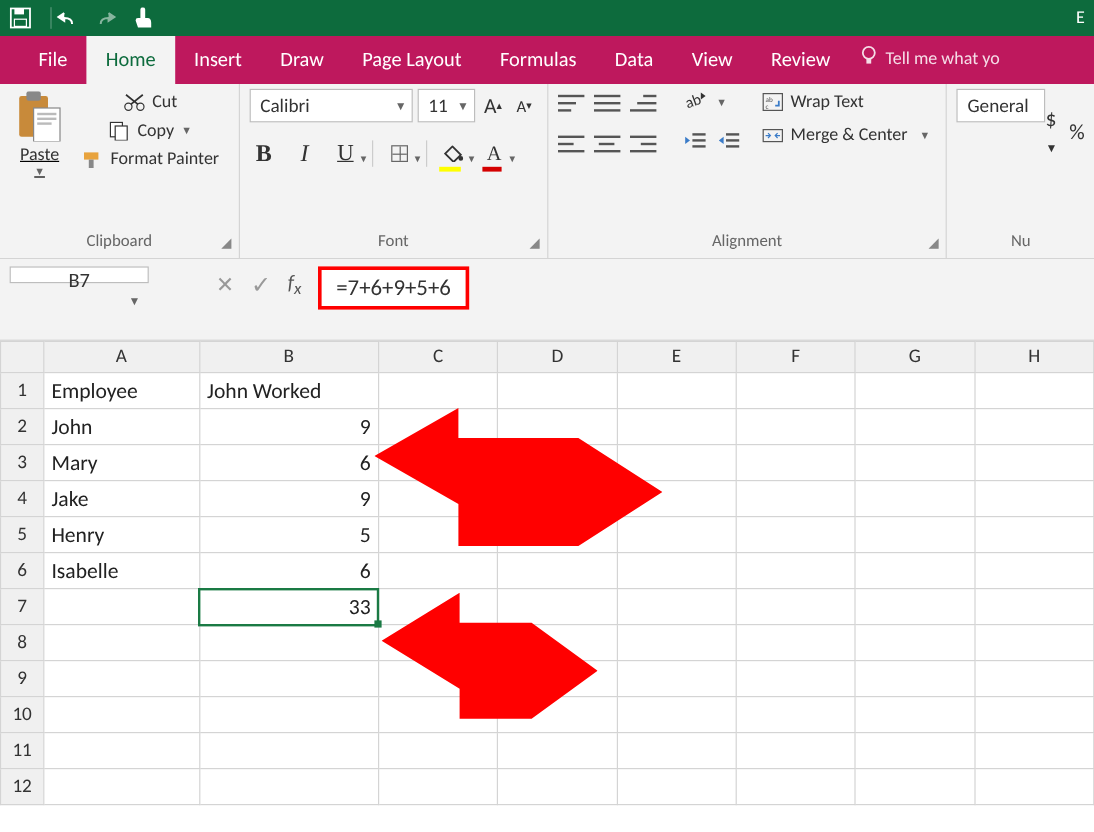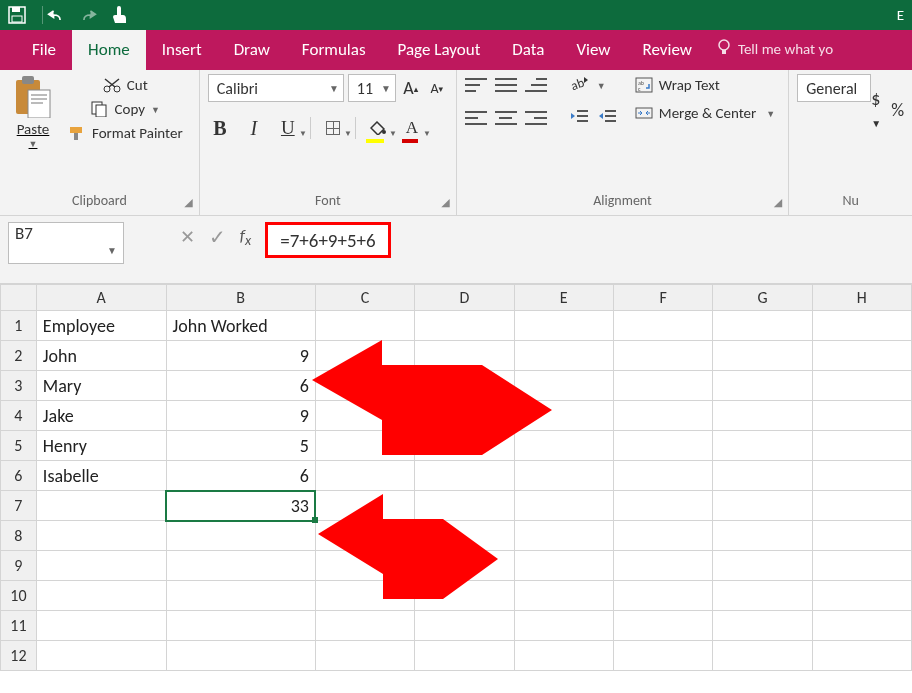--- a/index.html
+++ b/index.html
@@ -67,21 +67,21 @@
 .wrap-merge { display: flex; flex-direction: column; gap: 10px; margin-left: 18px; padding-top: 2px; }
 .wm-row { display: flex; align-items: center; gap: 6px; font-size: 15px; color: #333; }
 .wm-ic { width: 18px; height: 16px; }
 
 
 .num-top .combo { width: 74px; }
 .num-bot { display: flex; gap: 10px; margin-top: 14px; font-size: 18px; color: #333; align-items:center; }
 
 
 .fbar-row { height: 68px; background: #f3f3f3; border-bottom: 1px solid #d4d4d4; display: flex; align-items: flex-start; padding-top: 6px; }
-.name-box { background: #fff; border: 1px solid #bdbdbd; width: 116px; height: 42px; margin-left: 8px; display: flex; align-items: flex-start; padding: 0 6px; font-size: 17px; color: #333; flex-direction: column; }
+.name-box { background: #fff; border: 1px solid #bdbdbd; width: 116px; height: 14px; margin-left: 8px; display: flex; align-items: center; padding: 0 6px; font-size: 17px; color: #333; flex-direction: column; }
 .name-box .caret { margin-left: auto; font-size: 10px; color: #666; }
 .fbar-btns { display: flex; align-items: center; height: 30px; padding: 0 6px; gap: 14px; color: #999; }
 .fbar-btns .fx { font-style: italic; color: #555; font-size: 17px; }
 .formula-box { border: 3px solid #ff0000; padding: 4px 12px; margin-left: 8px; height: 36px; display: flex; align-items: center; font-size: 19px; color: #333; background: #fff; }
 
 
 .grid-wrap { position: relative; }
 .grid { border-collapse: collapse; table-layout: fixed; }
 .grid th, .grid td { border: 1px solid #d4d4d4; font-weight: normal; }
 .grid .corner { width: 36px; height: 26px; background: #f0f0f0; }
@@ -128,22 +128,22 @@
       </svg>
   </span>
   <span class="title-text">E</span>
 </div>
 
 <div class="tabs">
   <div class="tab file">File</div>
   <div class="tab active">Home</div>
   <div class="tab">Insert</div>
   <div class="tab">Draw</div>
+  <div class="tab">Page Layout</div>
   <div class="tab">Formulas</div>
-  <div class="tab">Page Layout</div>
   <div class="tab">Data</div>
   <div class="tab">View</div>
   <div class="tab">Review</div>
   <div class="tellme">
     <span class="bulb">
       <svg width="16" height="18" viewBox="0 0 16 18">
           <circle cx="8" cy="7" r="5" fill="none" stroke="#fff" stroke-width="1.5"></circle>
           <rect x="6" y="12" width="4" height="4" fill="#fff"></rect>
         </svg>
     </span>

